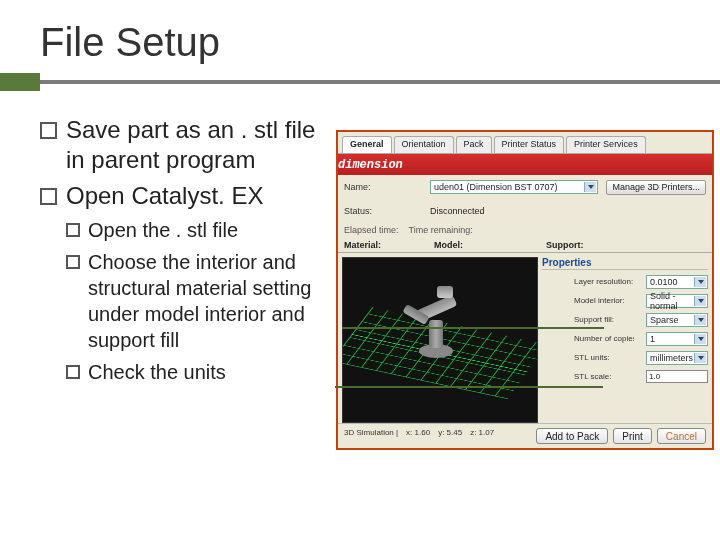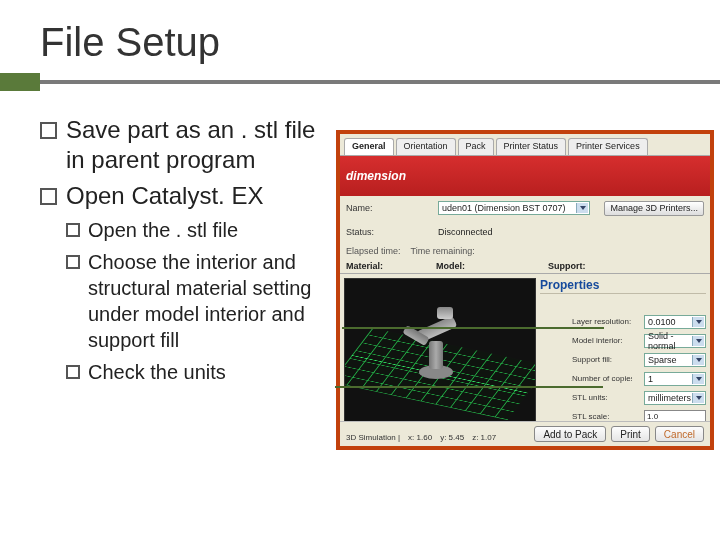--- a/index.html
+++ b/index.html
@@ -86,21 +86,21 @@
     background: #fff;
   }
 
   
   .app {
     position: absolute;
     right: 6px;
     top: 130px;
     width: 378px;
     height: 320px;
-    border: 4px solid #c2410c;
+    border: 2px solid #c2410c;
     background: #ece9d8;
     font-size: 9px;
     color: #222;
   }
   .tabs {
     display: flex;
     gap: 2px;
     padding: 4px 4px 0 4px;
     border-bottom: 1px solid #aaa;
     height: 22px;
@@ -114,37 +114,38 @@
     padding: 2px 7px;
     height: 17px;
     font-size: 9px;
     white-space: nowrap;
   }
   .tab.active {
     background: #fff;
     font-weight: bold;
   }
   .red-band {
-    height: 40px;
+    height: 21px;
     background: linear-gradient(#d62e2e,#b81f1f);
     display: flex;
     align-items: center;
-    padding: 0 6px;
+    padding: 0 0;
+    font-family: Liberation Mono, monospace;
   }
   .dim-logo {
     color: #fff;
     font-weight: bold;
     font-style: italic;
     font-size: 12px;
   }
   .info-row {
     display: flex;
     padding: 12px 6px;
     align-items: center;
-    gap: 14px;
+    gap: 8px;
     height: 16px;
   }
   .info-label { color:#333; width:78px; }
   .dropdown {
     flex: 1;
     height: 14px;
     background:#fff;
     border:1px solid #7a9;
     display:flex;
     align-items:center;
@@ -262,22 +263,22 @@
   }
   .props{
     flex:1;
     padding:4px 4px 0 4px;
     background:#ece9d8;
     position:relative;
   }
   .props-title{
     color:#164a9c;
     font-weight:bold;
-    font-size:12px;
-    margin-bottom:20px;
+    font-size:10px;
+    margin-bottom:4px;
     border-bottom:1px solid #c0bba8;
     padding-bottom:1px;
   }
   .prow{
     display:flex;
     align-items:center;
     margin-bottom:4px;
     gap:12px;
     height:15px;
     margin-left:32px;
@@ -297,21 +298,21 @@
     border:1px solid #888;
     padding:0 2px;
     display:flex;
     align-items:center;
   }
   .bottom-bar{
     position:absolute;
     bottom:0; left:0; right:0;
     padding:4px 6px;
     display:flex;
-    align-items:flex-end;
+    align-items:flex-start;
     border-top:1px solid #bbb;
     background:#ece9d8;
   }
   .bottom-left{
     font-size:8px;
     color:#333;
     flex:1;
     display:flex;
     gap:8px;
     align-items:center;

